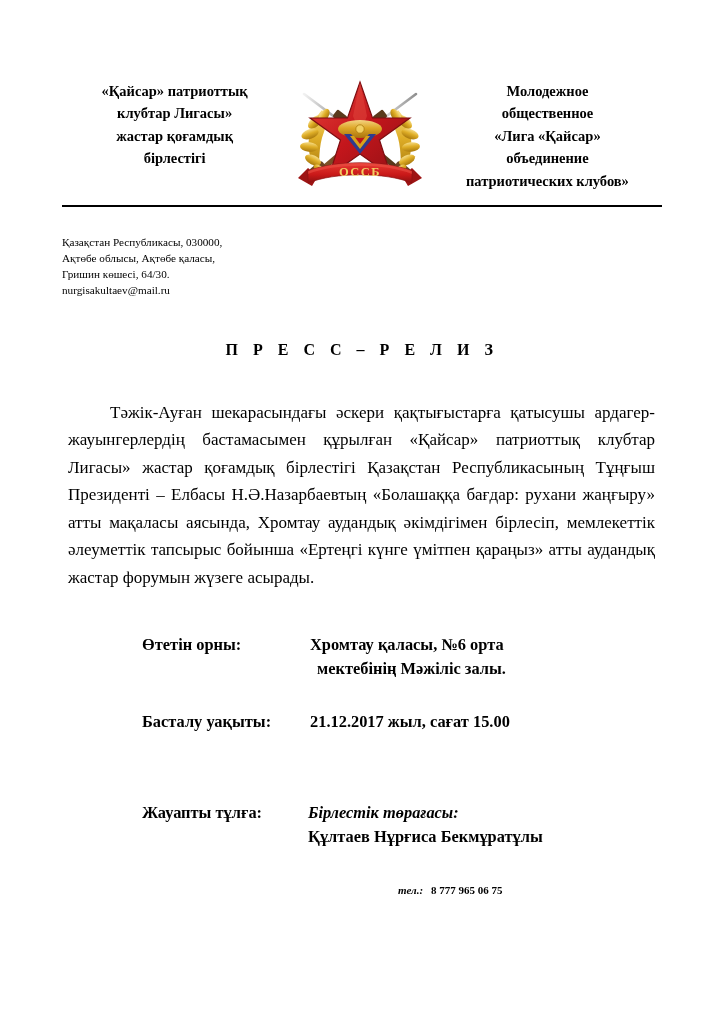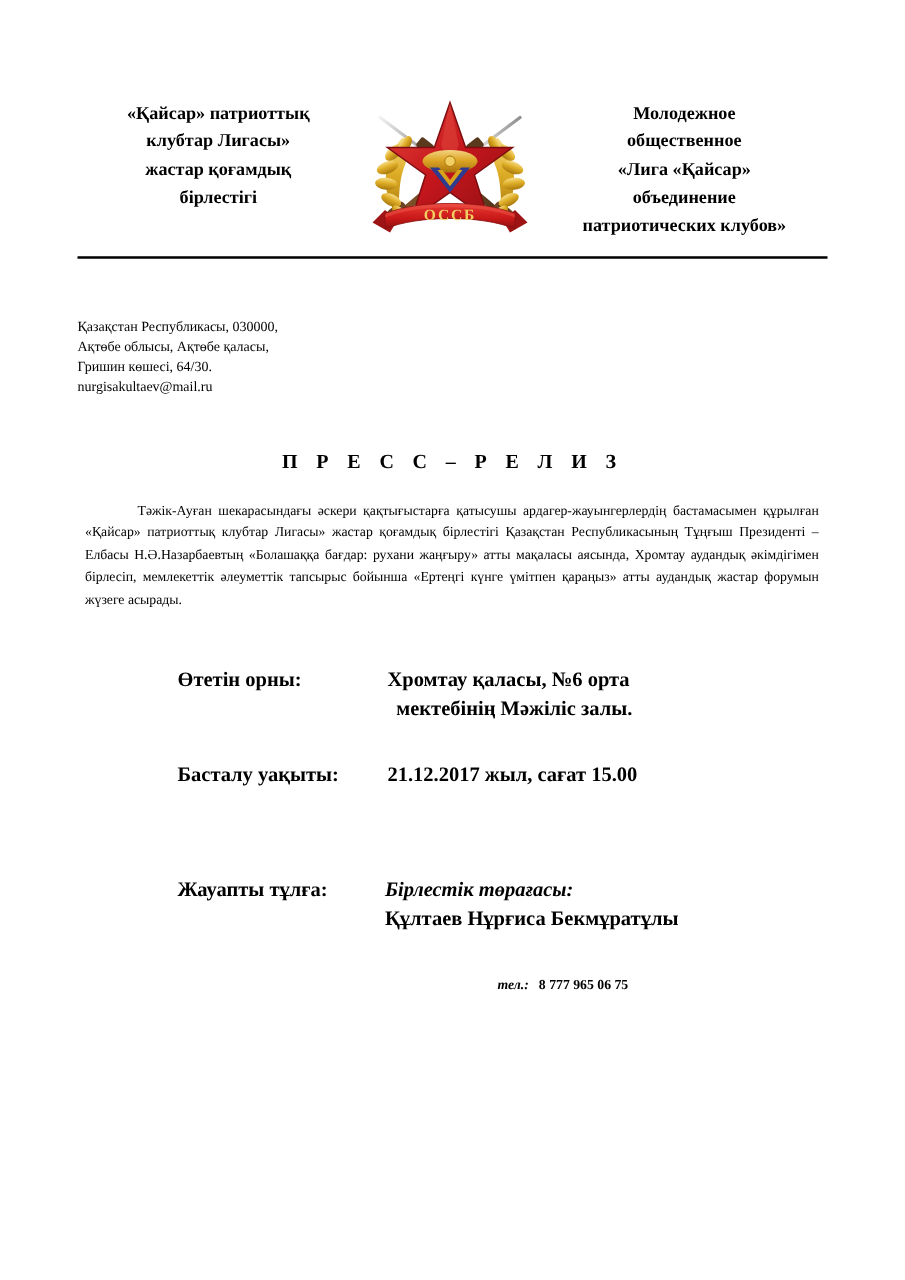--- a/index.html
+++ b/index.html
@@ -69,21 +69,20 @@
     background: #000000;
     border: 0;
   }
 
   
   .addresses {
     display: flex;
     justify-content: space-between;
     padding: 28px 62px 0 62px;
     box-sizing: border-box;
-    margin-top: 20px;
   }
   .addr {
     font-size: 11.2px;
     line-height: 1.42;
     white-space: nowrap;
   }
   .addr.left  { text-align: left; }
   .addr.right { text-align: right; }
   .addr span { display: block; }
   .addr .phone { font-weight: bold; }
@@ -93,22 +92,22 @@
   .doc-title {
     text-align: center;
     font-weight: bold;
     font-size: 16px;
     letter-spacing: 5.5px;
     margin-top: 42px;
   }
 
   
   .body-text {
-    margin: 22px 69px 0 68px;
-    font-size: 11px;
+    margin: 40px 69px 0 68px;
+    font-size: 17px;
     line-height: 1.62;
     text-align: justify;
     text-indent: 42px;
     hyphens: none;
   }
 
   
   .details {
     margin: 42px 0 0 0;
     padding: 0 62px 0 62px;

